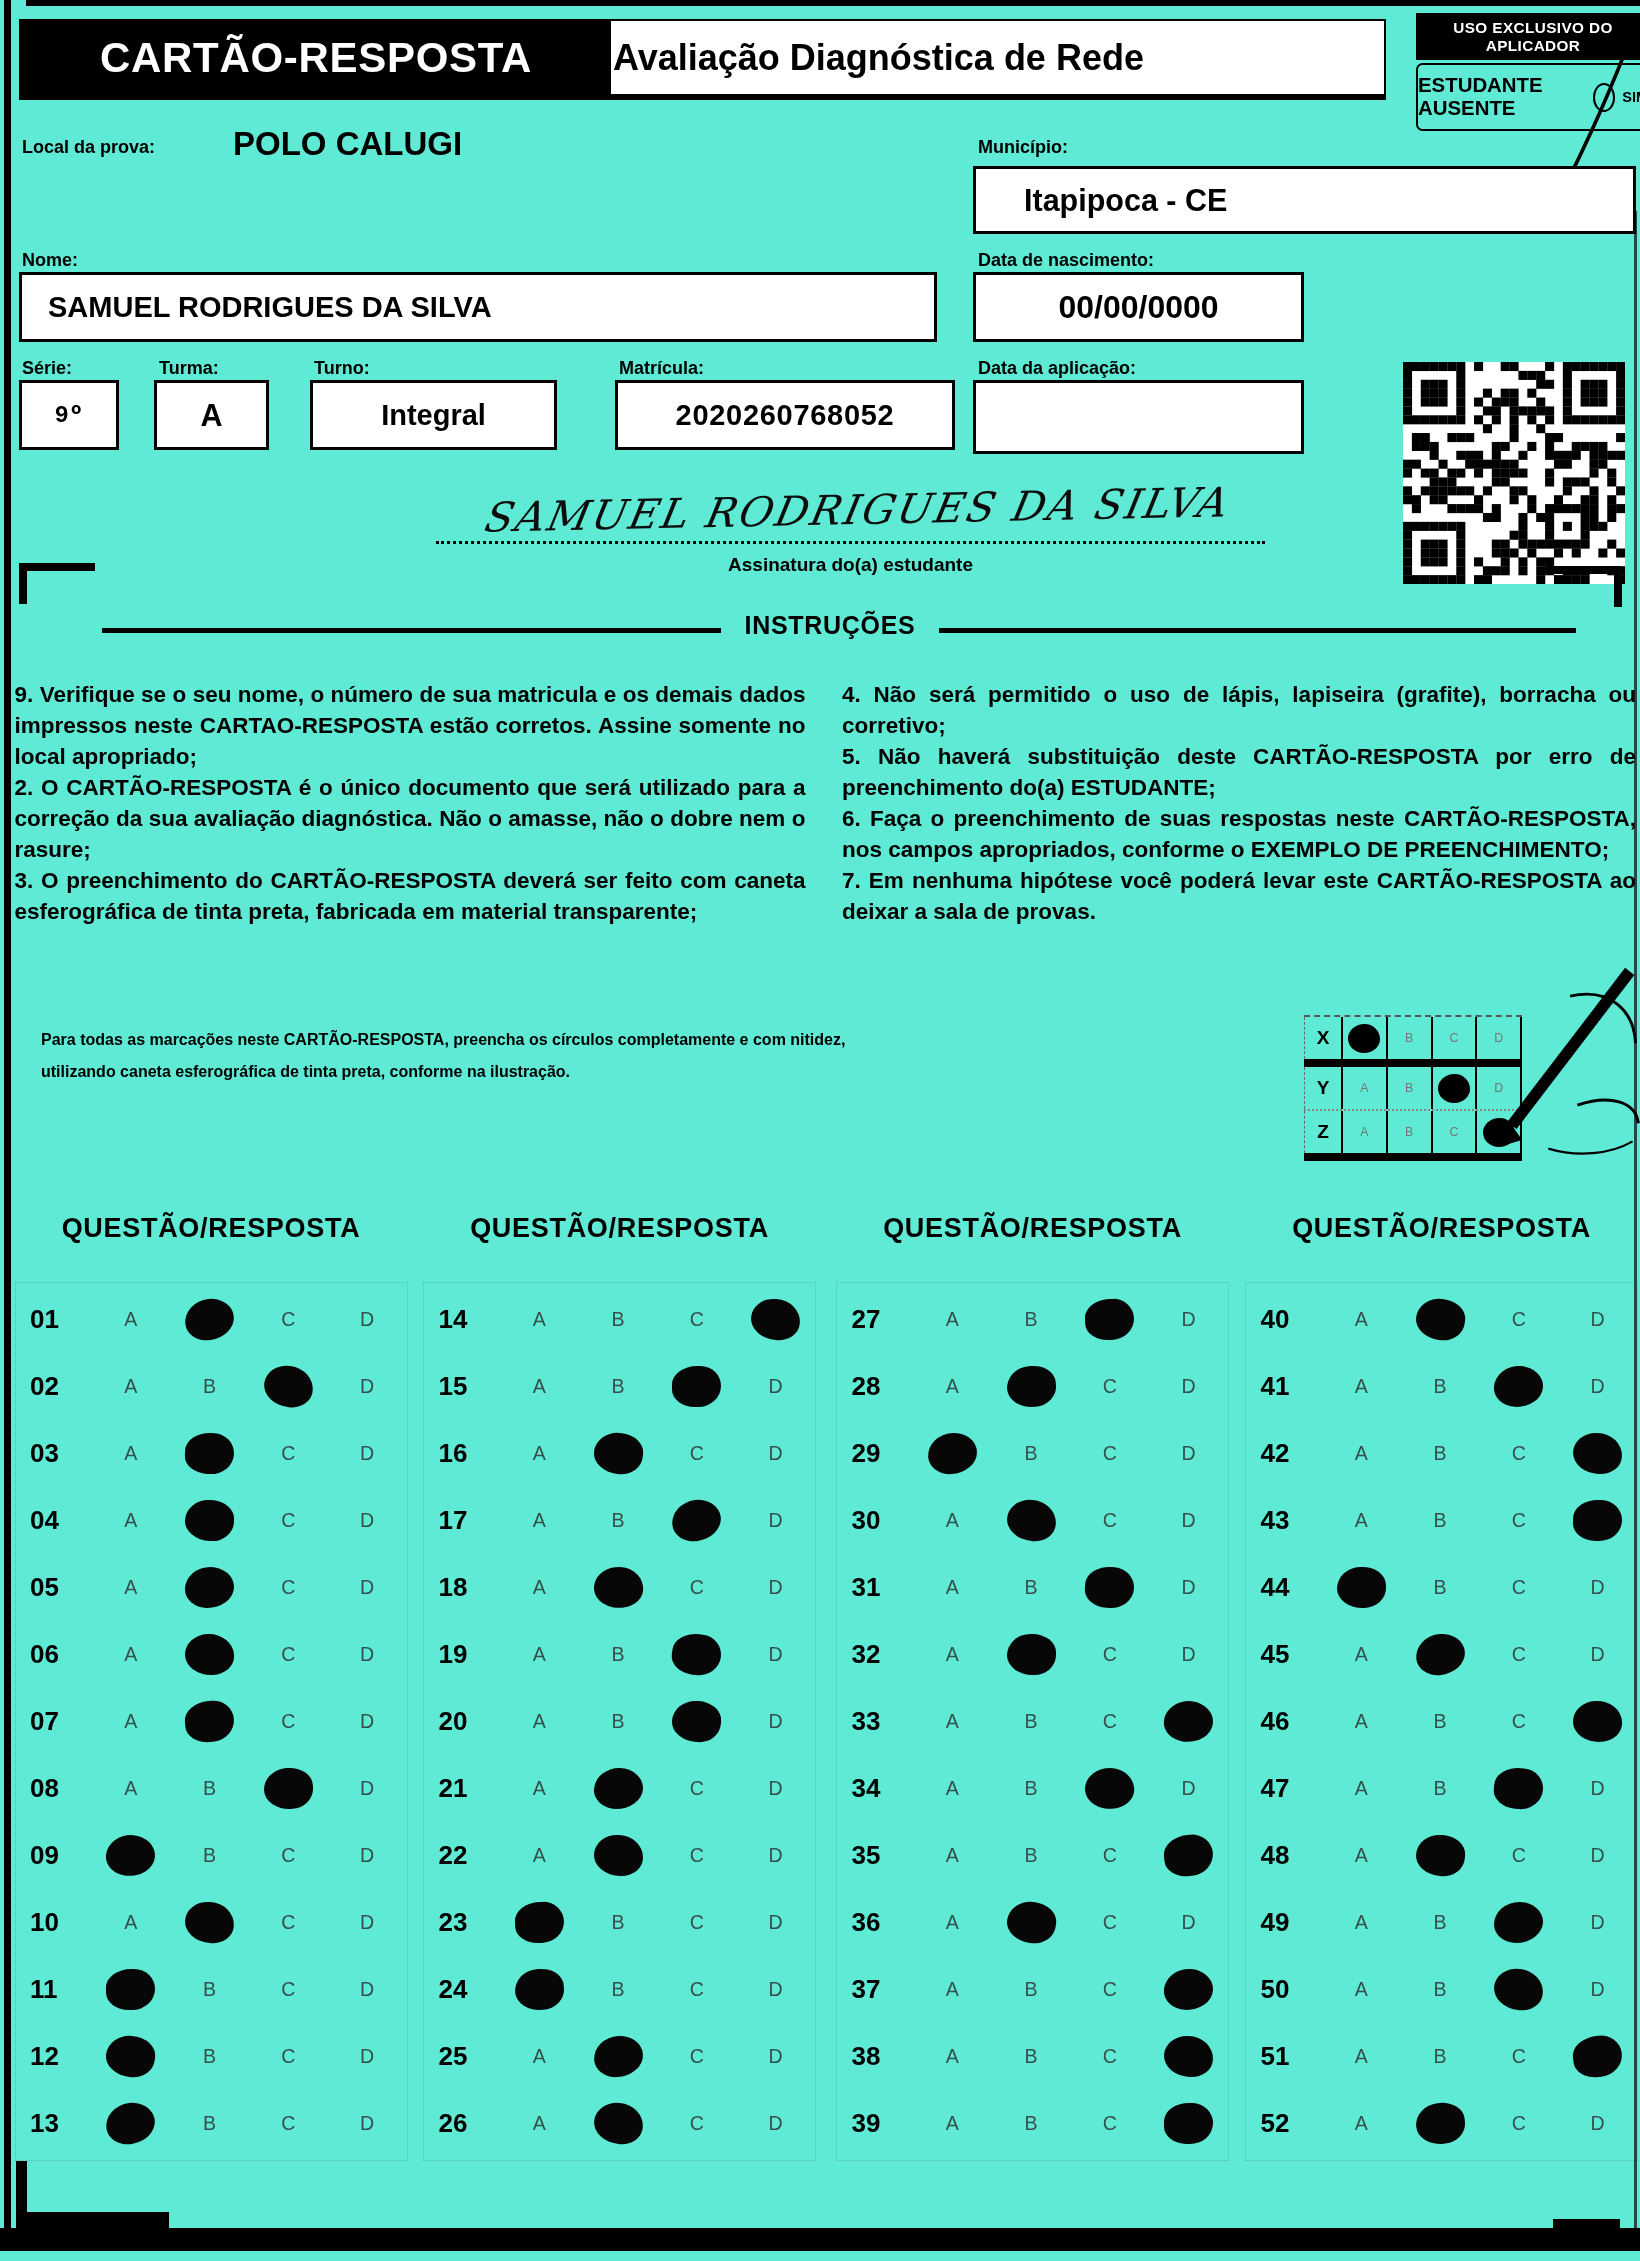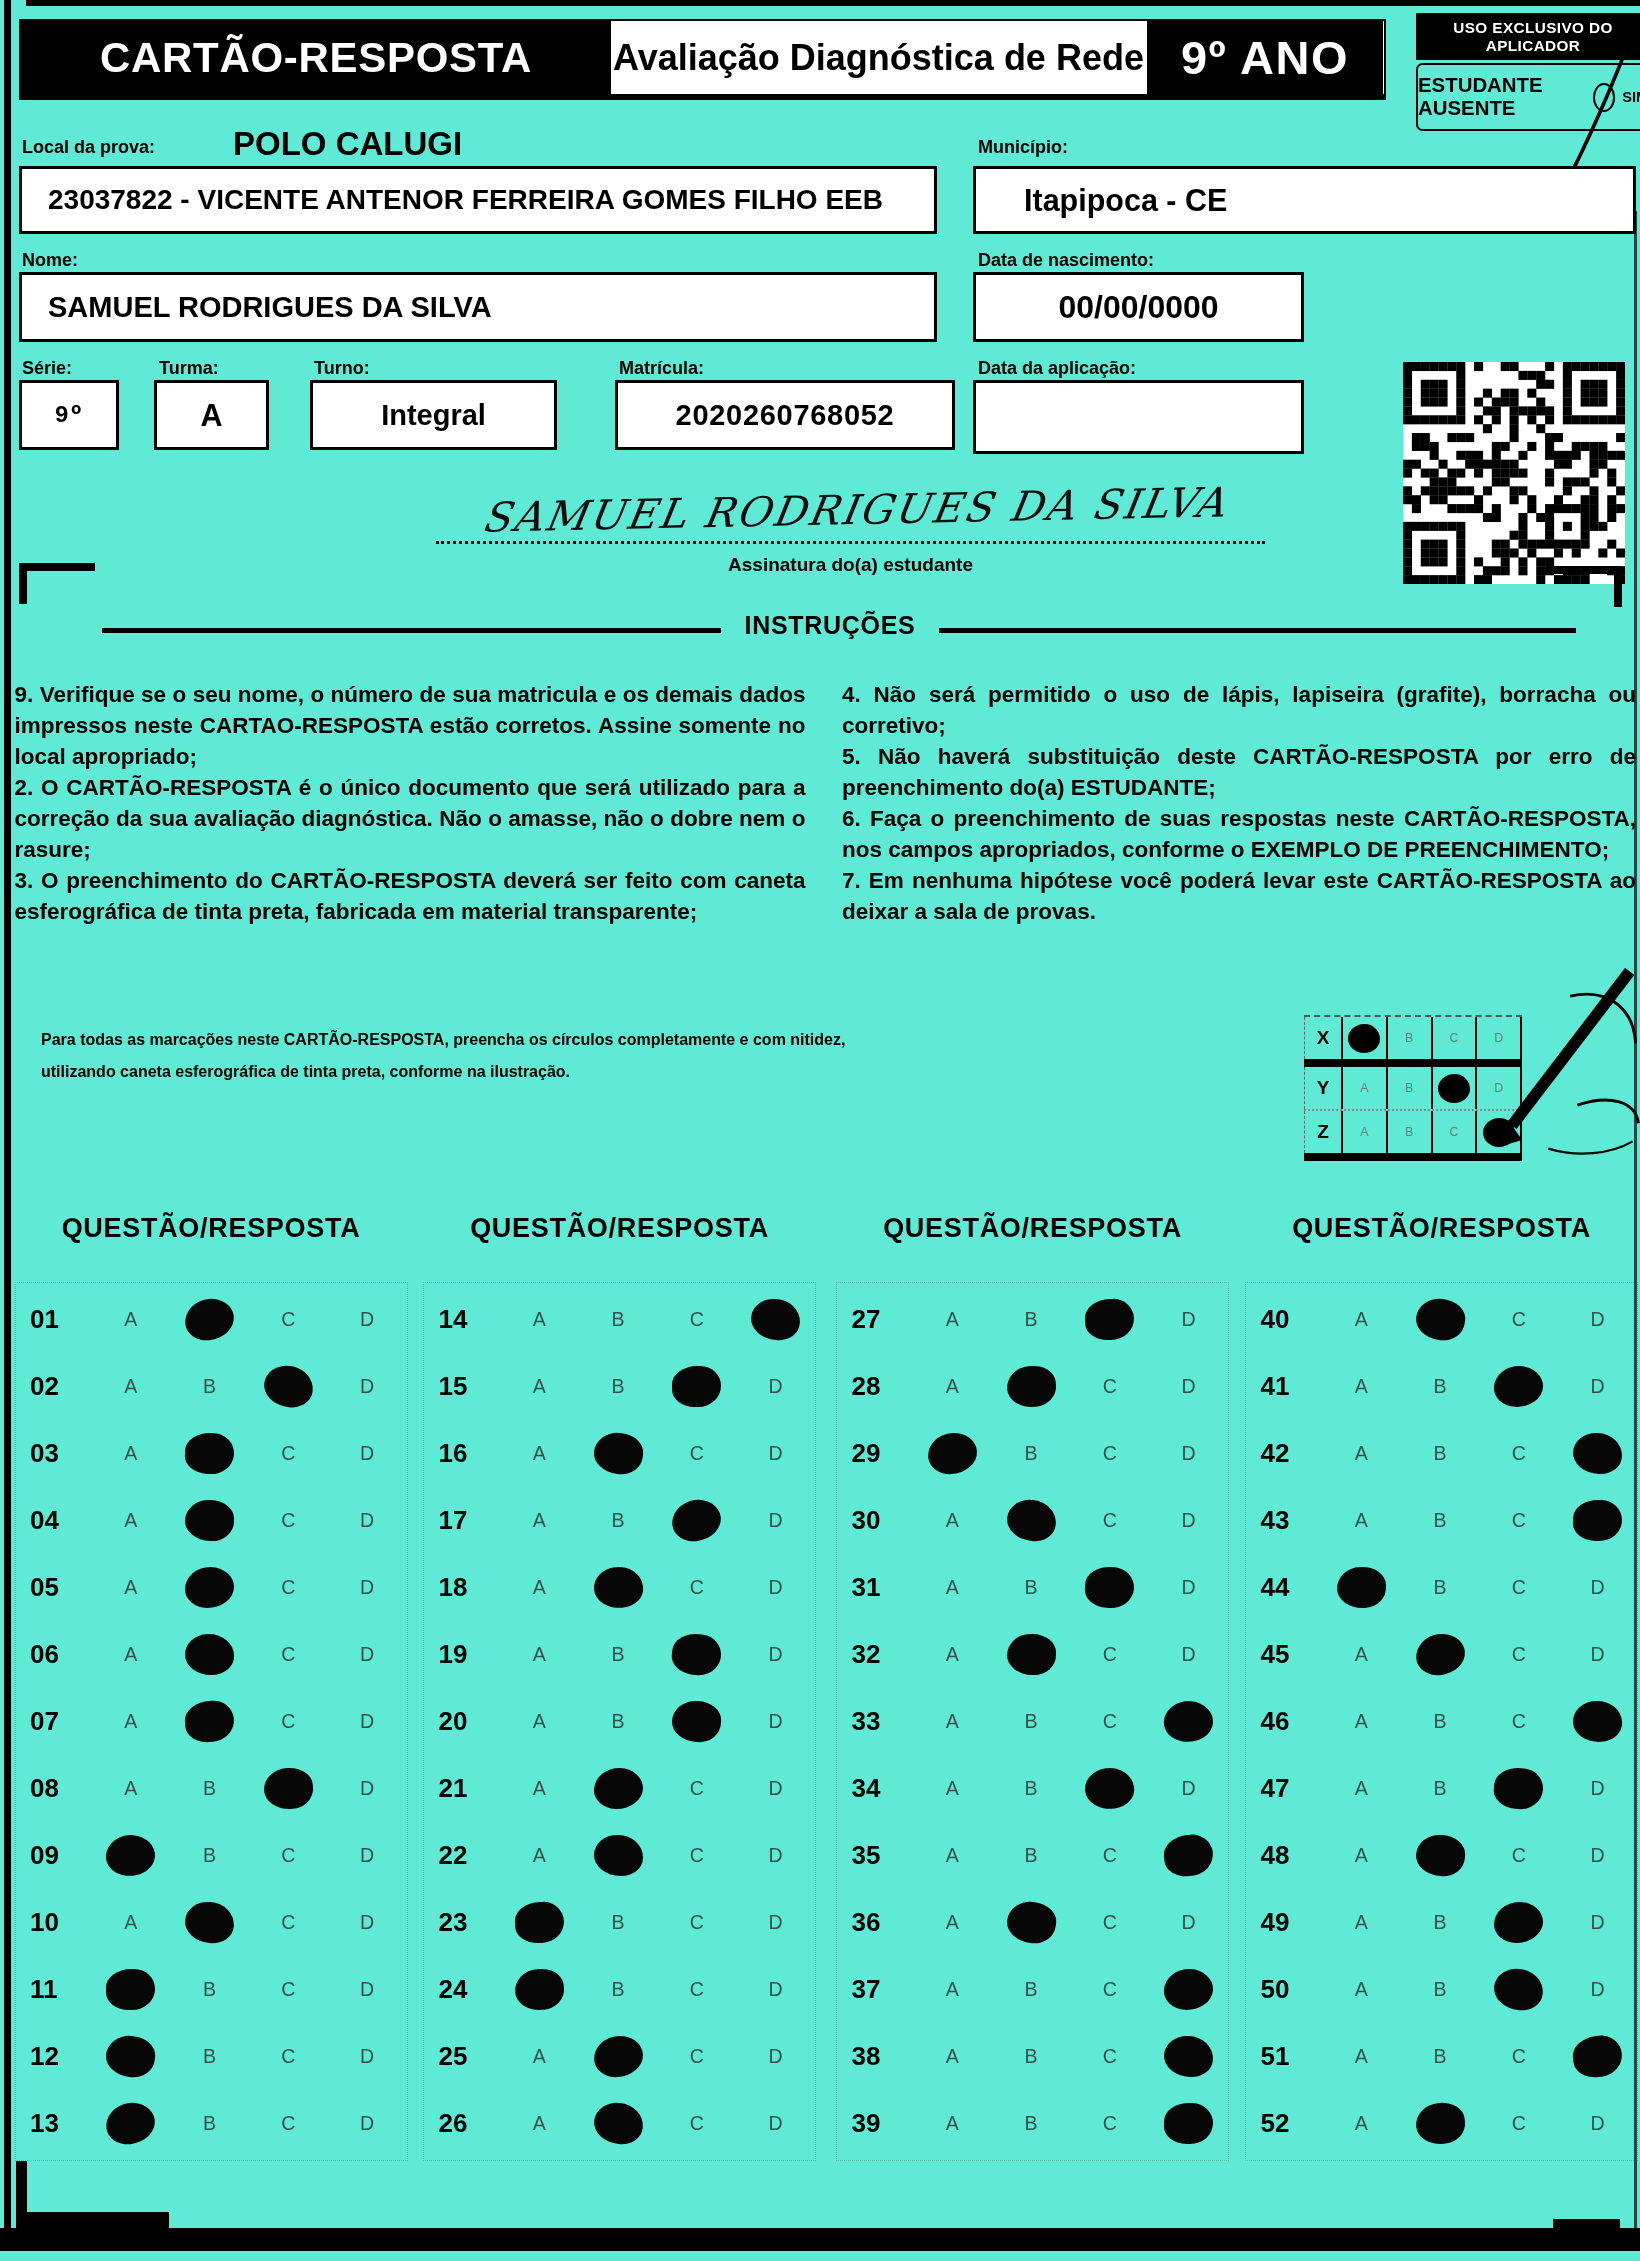--- a/index.html
+++ b/index.html
@@ -101,39 +101,37 @@
 <div class="page">
 
   <div class="abs edge-top"></div>
   <div class="abs edge-left"></div>
   <div class="abs edge-right"></div>
   <div class="abs bottom-bar"></div>
 
   <div class="abs band">
     <div class="band-black title-box">CARTÃO-RESPOSTA</div>
     <div class="exam-title">Avaliação Diagnóstica de Rede</div>
-    <div class="band-black grade-box">9º ANO</div>
   </div>
 
   <div class="abs aplicador">
     <div class="aplicador-title">USO EXCLUSIVO DO APLICADOR</div>
     <div class="aplicador-box">
       <span class="lbl-absent">ESTUDANTE AUSENTE</span>
       <span class="opt-circle"></span>
       <span class="lbl-sim">SIM</span>
     </div>
   </div>
 
   <svg class="abs stroke-svg" style="left:1541px;top:17.5px" width="99" height="189" viewBox="0 0 136 260">
     <path d="M132,4 C100,90 60,180 22,252" stroke="#000" stroke-width="5" fill="none"></path>
   </svg>
 
   <div class="abs label local-label">Local da prova:</div>
   <div class="abs local-value">POLO CALUGI</div>
-  <div class="abs fbox school-box">23037822 - VICENTE ANTENOR FERREIRA GOMES FILHO EEB</div>
 
   <div class="abs label municipio-label">Município:</div>
   <div class="abs fbox municipio-box">Itapipoca - CE</div>
 
   <div class="abs label nome-label">Nome:</div>
   <div class="abs fbox nome-box">SAMUEL RODRIGUES DA SILVA</div>
 
   <div class="abs label nasc-label">Data de nascimento:</div>
   <div class="abs fbox nasc-box">00/00/0000</div>
 

